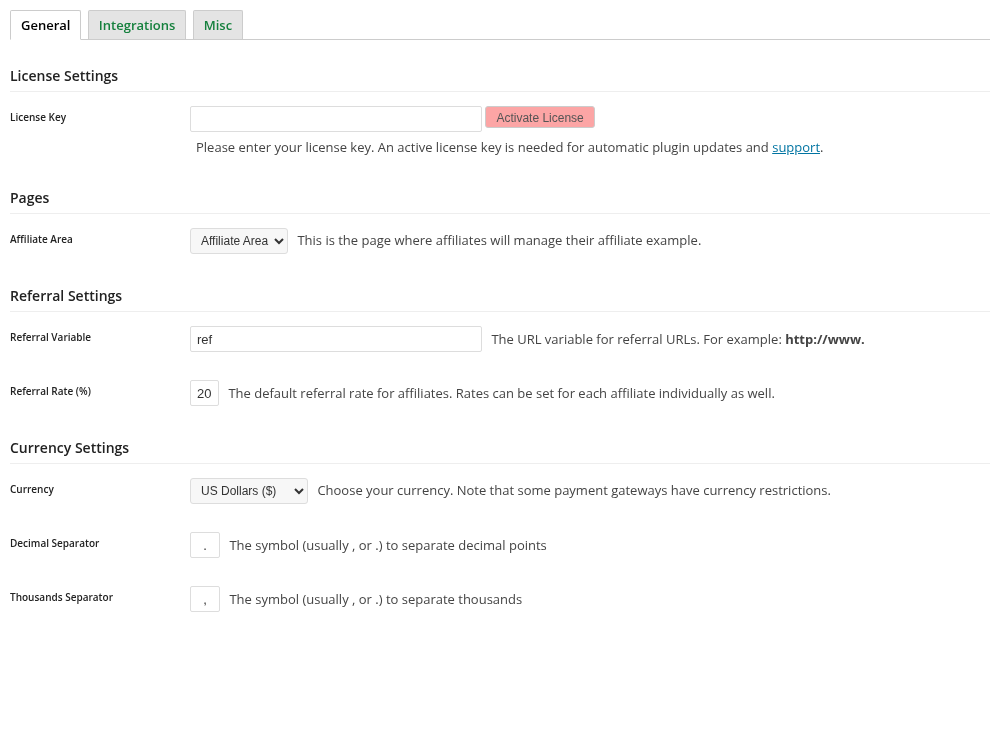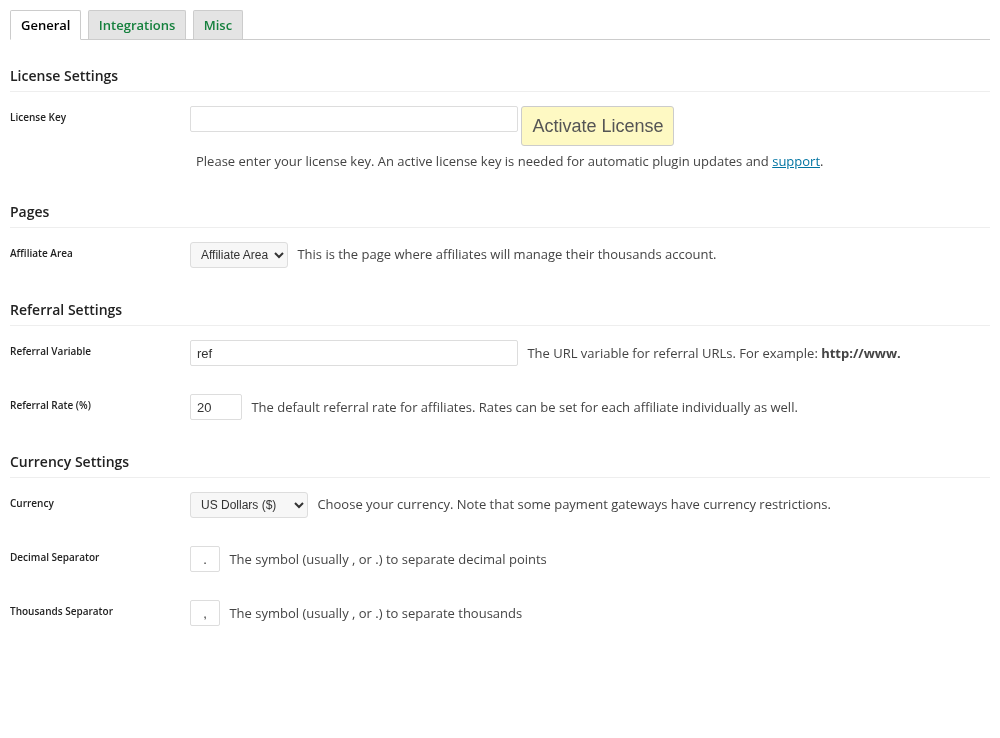--- a/index.html
+++ b/index.html
@@ -74,43 +74,43 @@
   }
   input[type="text"] {
     font-size: 13px;
     padding: 3px 6px;
     border: 1px solid #ddd;
     border-radius: 2px;
     background: #fff;
     height: 26px;
     color: #333;
   }
-  .input-wide { width: 328px; }
-  .input-small { width: 52px; text-align: left; padding-left:8px; }
+  .input-wide { width: 292px; }
+  .input-small { width: 29px; text-align: left; padding-left:8px; }
   .input-tiny { width: 30px; text-align: center; }
   select {
     font-size: 12px;
     height: 26px;
     border: 1px solid #ddd;
     border-radius: 3px;
     background: #f7f7f7;
     padding: 2px 2px 2px 6px;
     color: #333;
   }
   .btn {
     display: inline-block;
-    font-size: 18px;
+    font-size: 12px;
     padding: 4px 10px;
     border: 1px solid #ccc;
     border-radius: 3px;
-    background: #fef9c3;
+    background: #fca5a5;
     color: #555;
     cursor: pointer;
     vertical-align: top;
-    height: 40px;
+    height: 22px;
   }
   .desc {
     font-size: 13px;
     color: #444;
     margin-left: 6px;
   }
   .desc-below {
     display: block;
     margin-top: 6px;
   }
@@ -154,21 +154,21 @@
     <div class="section-heading">Pages</div>
   </td>
       </tr>
 
   <tr>
     <th>Affiliate Area</th>
     <td>
       <select>
         <option>Affiliate Area</option>
       </select>
-      <span class="desc">This is the page where affiliates will manage their thousands account.</span>
+      <span class="desc">This is the page where affiliates will manage their affiliate example.</span>
     </td>
   </tr>
 
 
   <tr class="section-row">
         <td colspan="2" class="section-cell">
     <div class="section-heading">Referral Settings</div>
   </td>
       </tr>
 

